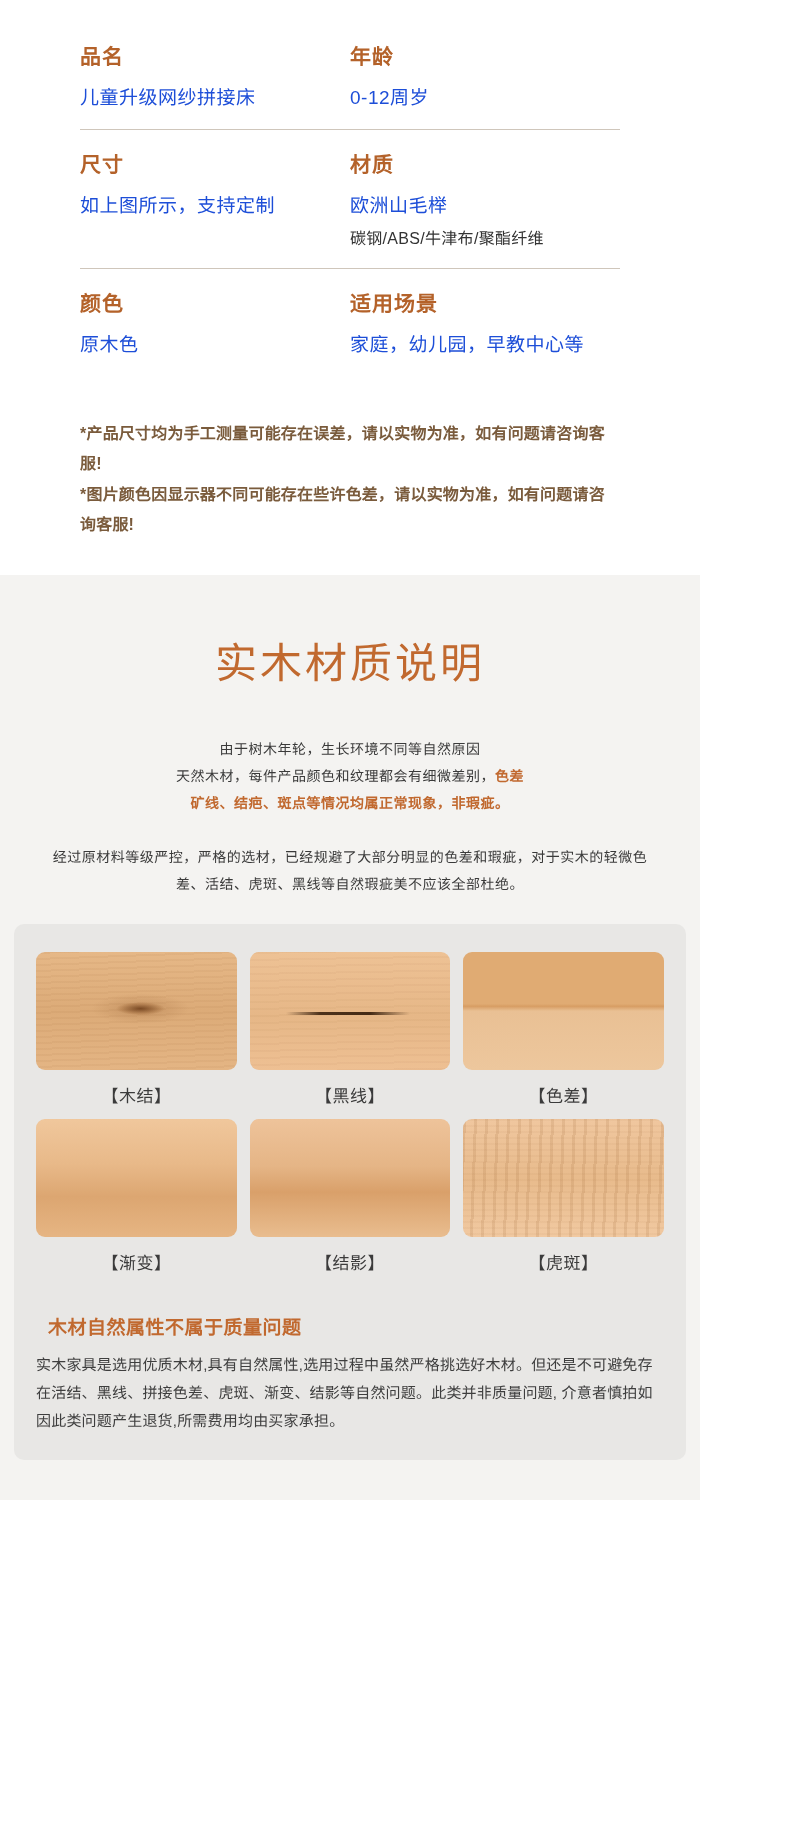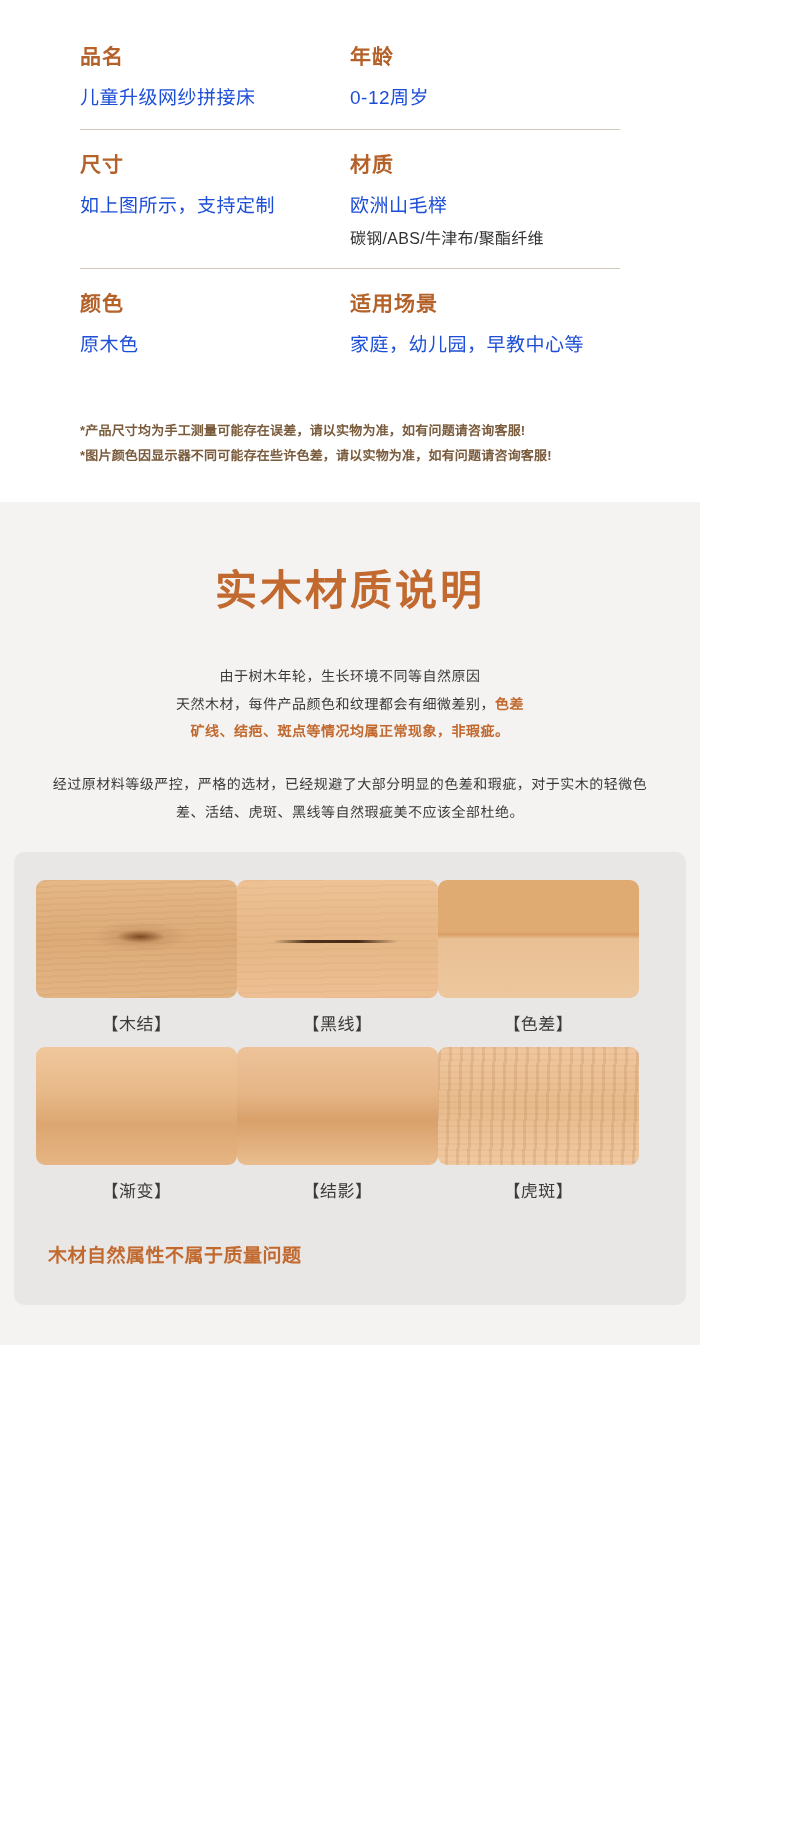--- a/index.html
+++ b/index.html
@@ -59,36 +59,36 @@
   }
   .divider {
     border: 0;
     border-top: 1px solid #cfc6bb;
     margin: 0 0 18px 0;
   }
   .notes {
     margin-top: 44px;
   }
   .note-line {
-    font-size: 13px;
+    font-size: 16px;
     color: #7a5b3c;
     font-weight: bold;
     line-height: 1.9;
     letter-spacing: 0.2px;
   }
 
   
   .wood-section {
     background: #f4f3f1;
     padding: 54px 0 40px 0;
   }
   .wood-title {
     text-align: center;
     font-size: 42px;
-    font-weight: bold;
+    font-weight: normal;
     color: #c1692f;
     letter-spacing: 3px;
     margin: 0 0 46px 0;
   }
   .wood-para {
     font-size: 14px;
     line-height: 1.95;
     color: #3a3a3a;
     text-align: center;
     padding: 0 52px;
@@ -107,20 +107,21 @@
   .sample-card {
     margin: 18px 14px 0 14px;
     background: #e8e7e5;
     border-radius: 10px;
     padding: 28px 22px 26px 22px;
     box-sizing: border-box;
   }
   .sample-grid {
     display: flex;
     flex-wrap: wrap;
+    justify-content: space-between;
   }
   .sample-item {
     width: 32%;
     margin-bottom: 12px;
     text-align: center;
   }
   .swatch {
     width: 100%;
     height: 118px;
     border-radius: 9px;
@@ -323,17 +324,18 @@
 
         <div class="sample-item">
           <div class="swatch w-base w-tiger"></div>
           <div class="swatch-caption">【虎斑】</div>
         </div>
 
       </div>
 
       <div class="footer-note">
         <div class="footer-title">木材自然属性不属于质量问题</div>
+        <div class="footer-body">实木家具是选用优质木材,具有自然属性,选用过程中虽然严格挑选好木材。但还是不可避免存在活结、黑线、拼接色差、虎斑、渐变、结影等自然问题。此类并非质量问题, 介意者慎拍如因此类问题产生退货,所需费用均由买家承担。</div>
       </div>
     </div>
   </section>
 
 </div>
 
 </body></html>

